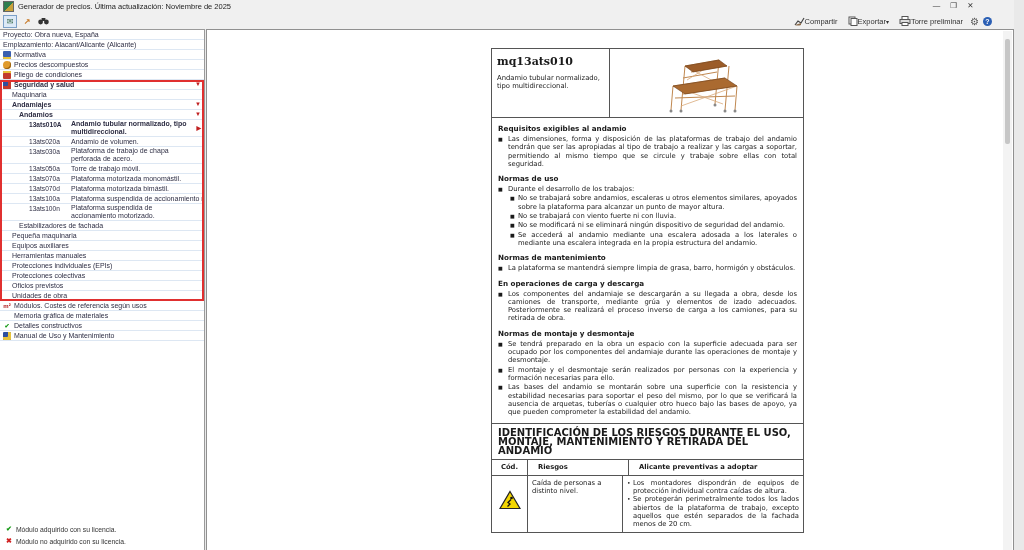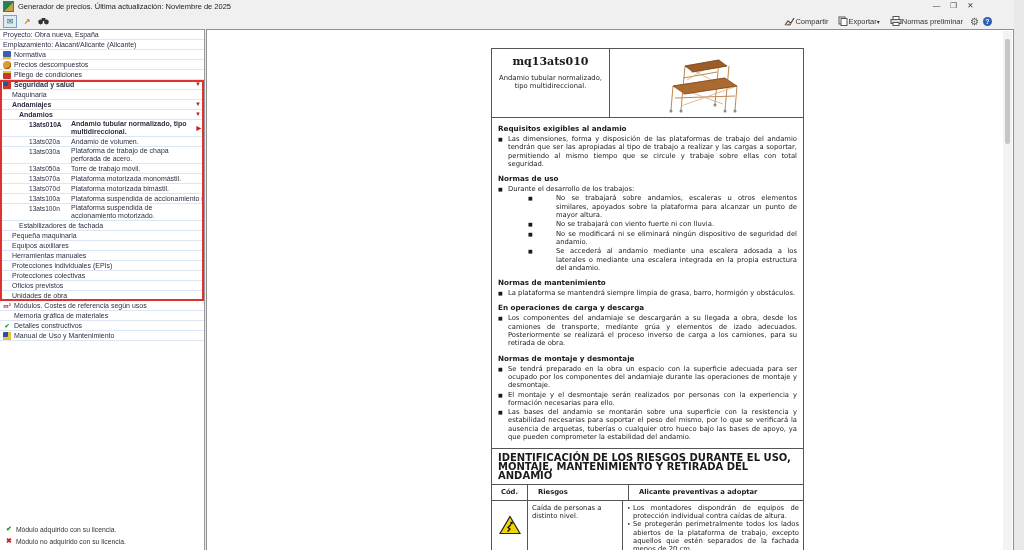--- a/index.html
+++ b/index.html
@@ -52,31 +52,31 @@
   .mark-ok{color:#169a16;font-weight:bold;font-size:7px;}
   .mark-no{color:#d02020;font-weight:bold;font-size:7px;}
   
   .viewer{position:absolute;left:206px;top:29px;width:808px;height:521px;background:#fff;
           border:1px solid #909090;border-bottom:none;box-sizing:border-box;overflow:hidden;}
   .vscroll{position:absolute;right:1px;top:1px;width:9px;height:519px;background:#f3f3f3;}
   .vthumb{position:absolute;left:2px;top:8px;width:5px;height:105px;background:#c6c6c6;border-radius:2px;}
   
   .doc{position:absolute;left:284px;top:18px;width:313px;font-family:"DejaVu Sans",sans-serif;color:#1a1a1a;}
   .doc-header{display:flex;border:1px solid #555;height:70px;box-sizing:border-box;}
-  .dh-left{width:118px;border-right:1px solid #555;padding:6px 5px;box-sizing:border-box;text-align:center;}
+  .dh-left{width:118px;border-right:1px solid #555;padding:6px 5px;box-sizing:border-box;}
   .dh-code{font-family:"DejaVu Serif",serif;font-weight:bold;font-size:11px;margin-bottom:6px;}
   .dh-desc{font-size:6.8px;line-height:8.3px;}
   .dh-right{flex:1;display:flex;align-items:center;justify-content:center;}
   .doc-body{border:1px solid #555;border-top:none;padding:4px 6px 6px 6px;box-sizing:border-box;}
   .sec-h{font-weight:bold;font-size:7.2px;margin:6px 0 2px 0;}
   .sec-h:first-child{margin-top:2px;}
   .bul{display:flex;font-size:6.8px;line-height:8.3px;margin:1px 0;}
   .bul .bmark{flex:none;width:10px;font-size:5px;line-height:8.3px;}
   .bul .btext{flex:1;text-align:justify;}
-  .bul.lv2{margin-left:30px;gap:20px;}
+  .bul.lv2{margin-left:12px;}
   .bul.lv2 .bmark{width:8px;}
   .risk-h{border:1px solid #555;border-top:none;padding:4px 6px;font-weight:bold;font-size:10px;
           line-height:9px;box-sizing:border-box;}
   .rtable{border:1px solid #555;border-top:none;box-sizing:border-box;font-size:6.8px;}
   .rrow{display:flex;border-top:1px solid #555;}
   .rrow:first-child{border-top:none;}
   .c-cod{flex:none;width:36px;border-right:1px solid #555;padding:3px;box-sizing:border-box;
          display:flex;align-items:flex-start;justify-content:center;}
   .c-rie{flex:none;width:95px;border-right:1px solid #555;padding:3px 4px;box-sizing:border-box;line-height:8.3px;}
   .c-med{flex:1;padding:3px 4px;box-sizing:border-box;line-height:8.3px;}
@@ -127,21 +127,21 @@
         </svg>
       <span>Exportar</span>
       <span style="font-size:6px;">▾</span>
     </span>
     <span class="tb-btn">
       <svg width="12" height="10" viewBox="0 0 12 10">
           <rect x="3" y="0.5" width="6" height="3" fill="#fff" stroke="#555"></rect>
           <rect x="1" y="3.5" width="10" height="4" fill="#ddd" stroke="#555"></rect>
           <rect x="3" y="6.5" width="6" height="3" fill="#fff" stroke="#555"></rect>
         </svg>
-      <span>Normas preliminar</span>
+      <span>Torre preliminar</span>
     </span>
     <span class="gear">⚙</span>
     <span class="helpdot">?</span>
   </div>
 </div>
 
 <div class="sidebar">
   <div class="trow">
     <span class="lbl">Proyecto: Obra nueva, España</span>
   </div>

